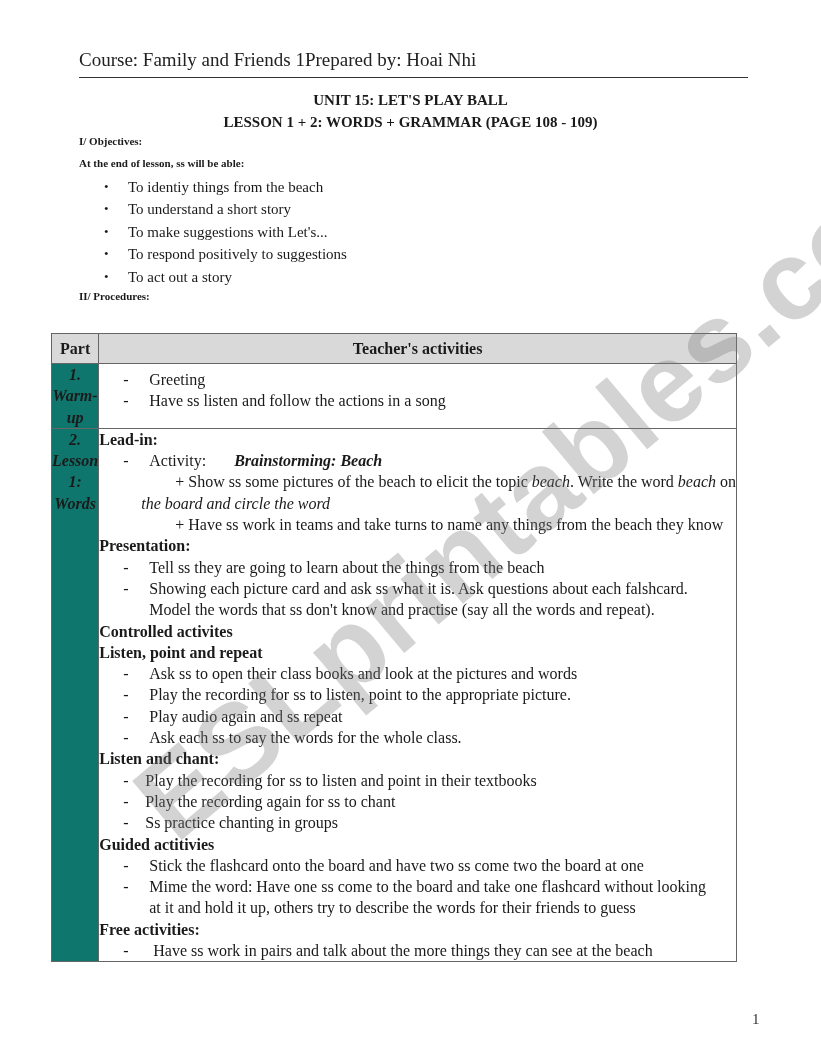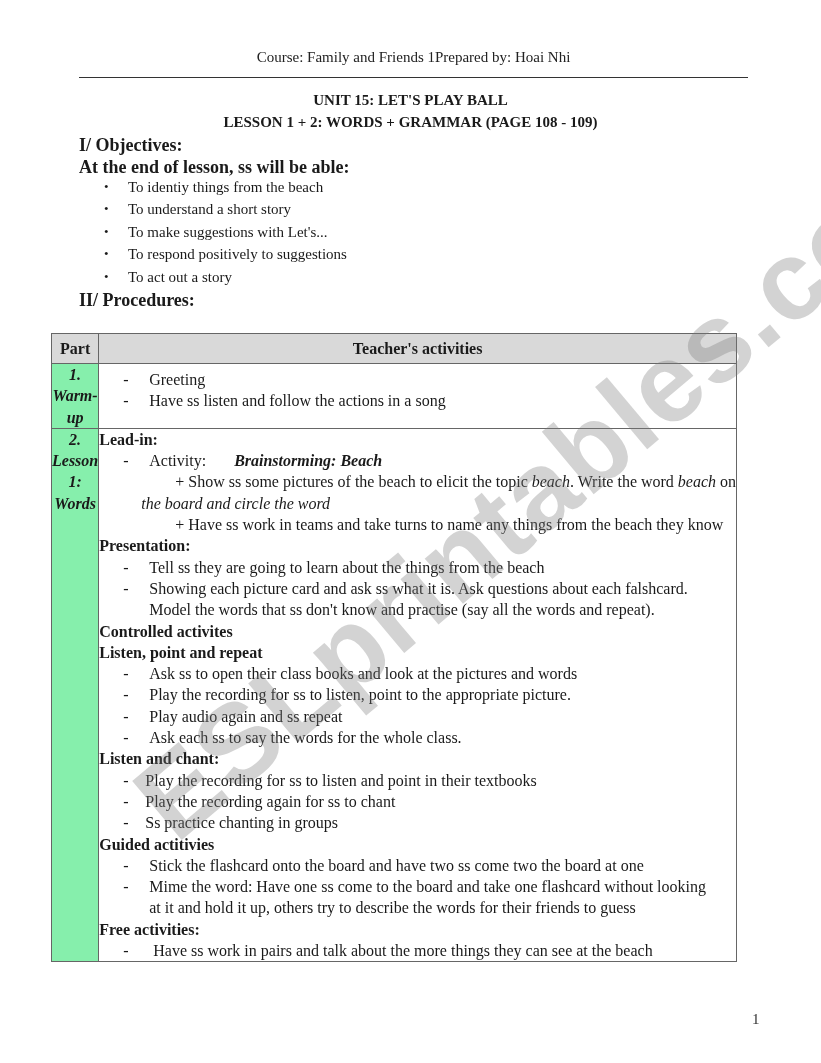--- a/index.html
+++ b/index.html
@@ -3,34 +3,34 @@
 <meta charset="utf-8">
 <style>
   html, body { margin: 0; padding: 0; background: #ffffff; }
   body {
     width: 821px; height: 1063px; position: relative; overflow: hidden;
     font-family: "Liberation Serif", "DejaVu Serif", serif;
     color: #1a1a1a; font-size: 15px;
   }
   .header {
     position: absolute; left: 79px; top: 49px; width: 669px; height: 22px;
-    display: flex; justify-content: center; font-size: 15px; color: #222;
+    display: flex; justify-content: flex-start; font-size: 19px; color: #222;
   }
   .header-rule {
     position: absolute; left: 79px; top: 77px; width: 669px; height: 0;
     border-top: 1.5px solid #333;
   }
   .title {
     position: absolute; left: 0; width: 821px; text-align: center;
     font-weight: bold; font-size: 15px;
   }
   .title.t1 { top: 92px; }
   .title.t2 { top: 114px; }
   .sec {
-    position: absolute; left: 79px; font-weight: bold; font-size: 18px; text-align: right;
+    position: absolute; left: 79px; font-weight: bold; font-size: 11px; text-align: right;
   }
   .obj-list {
     position: absolute; left: 104px; top: 176px; margin: 0; padding: 0; list-style: none;
   }
   .obj-list li {
     height: 22.4px; line-height: 22.4px; position: relative; padding-left: 24px; font-size: 15px;
   }
   .obj-list li .bullet {
     position: absolute; left: 0; top: 0; font-size: 13px;
   }
@@ -38,21 +38,21 @@
     position: absolute; left: 51px; top: 333px; width: 603px;
     border-collapse: collapse; font-size: 16px;
   }
   table.proc td, table.proc th {
     border: 1px solid #666; vertical-align: top; padding: 0;
   }
   table.proc th {
     background: #d9d9d9; height: 29px; font-weight: bold; text-align: center; vertical-align: middle;
   }
   td.part {
-    width: 104px; background: #86efac; text-align: center;
+    width: 104px; background: #0f766e; text-align: center;
     font-weight: bold; font-style: italic; line-height: 21.3px; padding-top: 4px;
   }
   td.part.warm { vertical-align: middle; padding-top: 0; }
   td.acts { padding: 3px 6px 2px 7px; line-height: 21.3px; }
   .line { white-space: nowrap; }
   .dash-item { position: relative; padding-left: 50px; }
   .dash-item .dash { position: absolute; left: 24px; }
   .cont { padding-left: 50px; }
   .plus { padding-left: 76px; }
   .plus-cont { padding-left: 42px; font-style: italic; }

